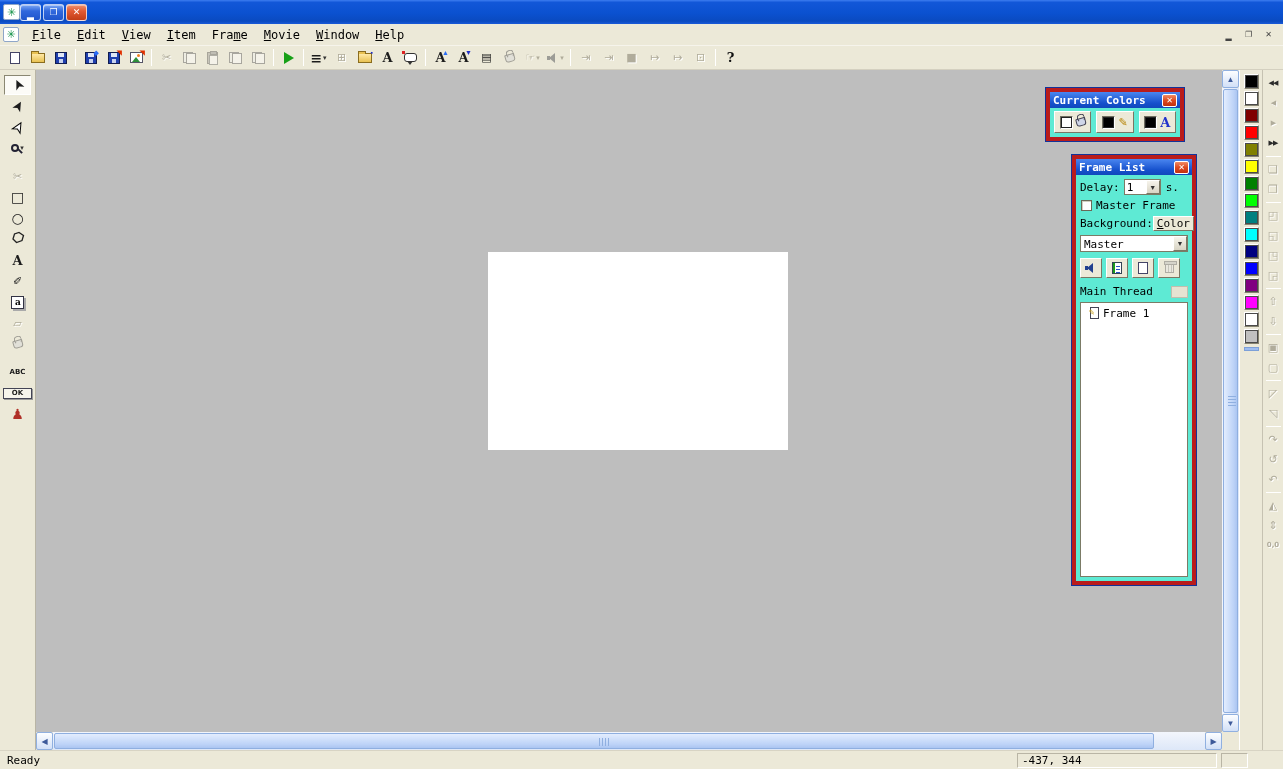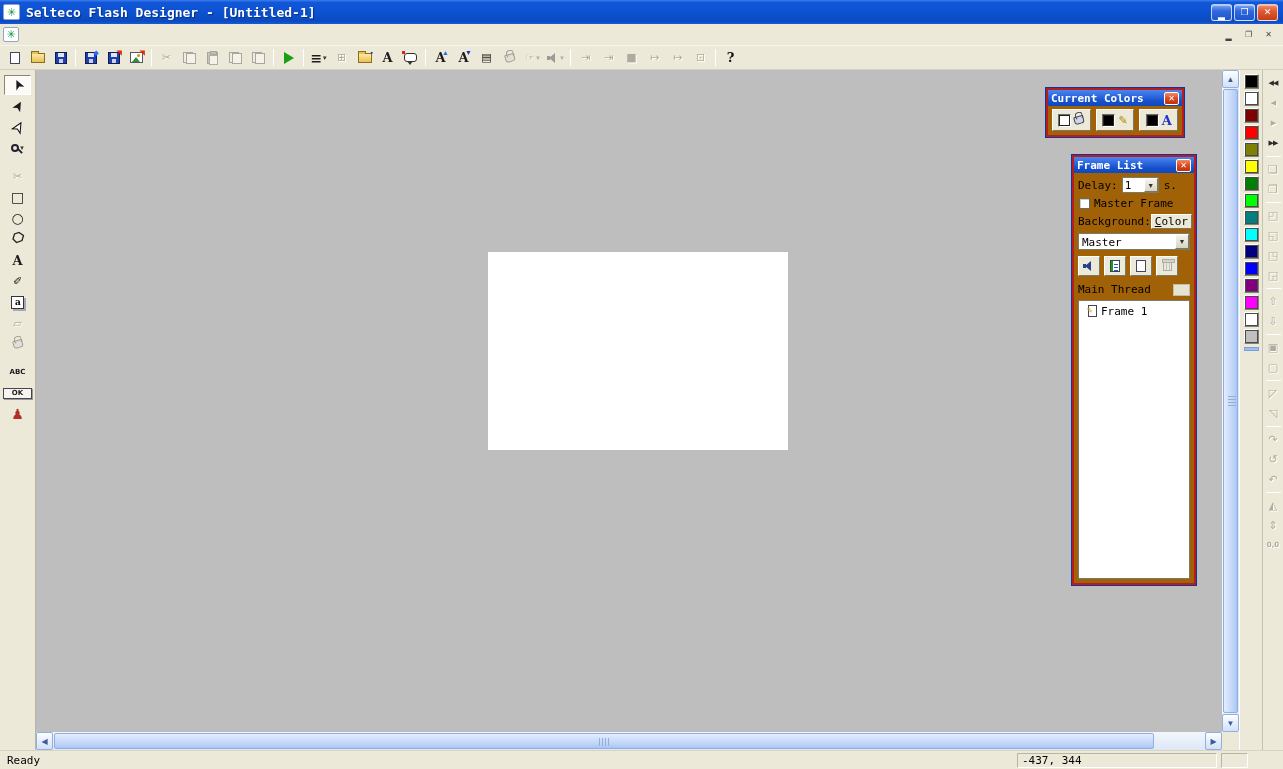--- a/index.html
+++ b/index.html
@@ -139,21 +139,21 @@
   #statusbar{position:absolute;left:0;right:0;bottom:0;height:19px;background:#ece9d8;
     border-top:1px solid #d8d4c4;display:flex;align-items:center;font:11px "DejaVu Sans Mono",monospace;color:#000}
   #sb-ready{flex:1;padding-left:7px;white-space:nowrap}
   .sb-panel{height:15px;border-left:1px solid #b9b5a5;border-top:1px solid #b9b5a5;
     border-right:1px solid #fff;border-bottom:1px solid #fff;display:flex;align-items:center;padding:0 4px}
   #sb-coords{width:200px}
   #sb-mini{width:27px;margin-left:4px}
   #sb-end{width:32px;margin-left:3px;border:none}
 
   
-  .palette{position:absolute;border:2px solid #b91c1c;box-shadow:0 0 0 1px #12339a;background:#a16207;z-index:10}
+  .palette{position:absolute;border:4px solid #b91c1c;box-shadow:0 0 0 1px #12339a;background:#5eead4;z-index:10}
   .ptitle{height:16px;background:linear-gradient(180deg,#4a86f0,#1550cc 70%,#1048bc);display:flex;
     align-items:center;color:#fff;font:bold 11px "DejaVu Sans Mono",monospace;padding:0 3px;white-space:nowrap}
   .ptitle .ttext{flex:1}
   .pclose{width:15px;height:13px;border:1px solid #fff;border-radius:2px;color:#fff;padding:0;
     background:linear-gradient(#f08a64,#dd4a20 50%,#c03010);font:bold 8px "DejaVu Sans",sans-serif;
     display:flex;align-items:center;justify-content:center}
   #current-colors{left:1046px;top:88px;width:138px}
   #cc-body{padding:3px 4px 4px;display:flex;gap:5px}
   .ccbtn{flex:1;height:22px;background:#ece9d8;border:1px solid;border-color:#fff #7a7764 #7a7764 #fff;
     display:flex;align-items:center;justify-content:center;gap:3px;padding:0}
@@ -182,36 +182,45 @@
   #frame-listbox{flex:1;background:#fff;border:1px solid #7b7b66;margin-top:2px;overflow:hidden;padding:2px 1px;min-height:0}
   .frow{display:flex;align-items:center;height:16px;font:11px "DejaVu Sans Mono",monospace;gap:4px;padding-left:8px}
 
   u{text-decoration:underline}
 </style>
 </head>
 <body>
 
 <div id="titlebar">
   <span class="appicon">✳</span>
-  <span id="title-text">Selteco Flash Designer - [Untitled-1]</span>
   <span id="win-controls">
       <button class="wbtn min">
         <span>▂</span>
       </button>
       <button class="wbtn restore">
         <span>❐</span>
       </button>
       <button class="wbtn close">
         <span>✕</span>
       </button>
     </span>
 </div>
 
 <div id="menubar">
   <span class="appicon mdiicon">✳</span>
+  <span id="menu-items" style="display:flex">
+      <span class="menuitem"><u>F</u>ile</span>
+      <span class="menuitem"><u>E</u>dit</span>
+      <span class="menuitem"><u>V</u>iew</span>
+      <span class="menuitem"><u>I</u>tem</span>
+      <span class="menuitem">Fra<u>m</u>e</span>
+      <span class="menuitem"><u>M</u>ovie</span>
+      <span class="menuitem"><u>W</u>indow</span>
+      <span class="menuitem"><u>H</u>elp</span>
+    </span>
   <span id="mdi-controls">
       <button class="mbtn min">
         <span>▂</span>
       </button>
       <button class="mbtn restore">
         <span>❐</span>
       </button>
       <button class="mbtn close">
         <span>✕</span>
       </button>

